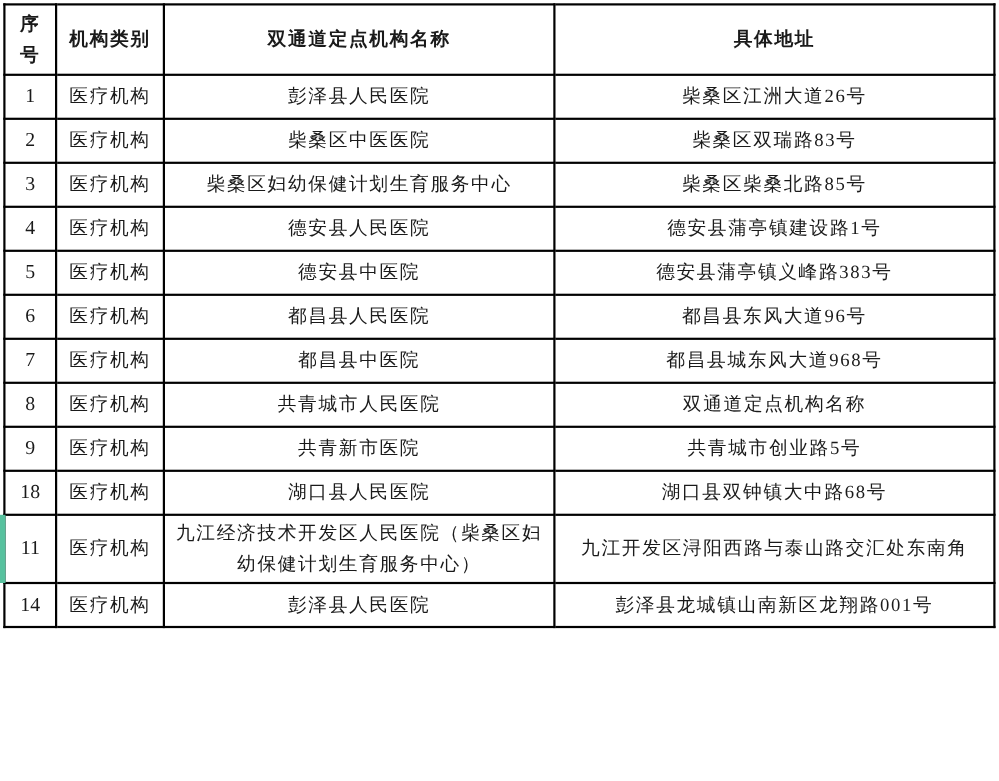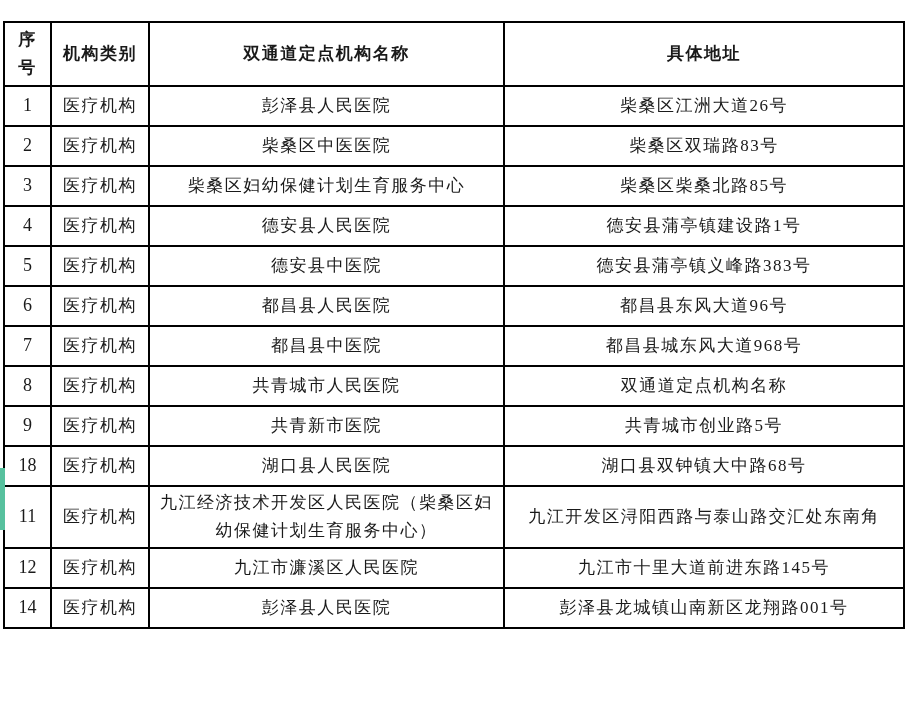--- a/index.html
+++ b/index.html
@@ -19,21 +19,21 @@
     overflow: hidden;
     position: relative;
     background: var(--bg);
     font-family: "Liberation Serif", "DejaVu Serif", serif;
     color: var(--text);
   }
   table.institution-table {
     border-collapse: collapse;
     table-layout: fixed;
     width: 900px;
-    margin: 21px 0 0 3px;
+    margin: 3px 0 0 3px;
     background: var(--bg);
   }
   col.col-index    { width: 47px; }
   col.col-category { width: 98px; }
   col.col-name     { width: 355px; }
   col.col-address  { width: 400px; }
   th, td {
     border: 2px solid var(--border);
     text-align: center;
     vertical-align: middle;
@@ -142,26 +142,20 @@
         <td class="cell-name">湖口县人民医院</td>
         <td class="cell-address">湖口县双钟镇大中路68号</td>
       </tr>
       <tr class="highlighted">
         <td class="cell-index">11</td>
         <td class="cell-category">医疗机构</td>
         <td class="cell-name">九江经济技术开发区人民医院（柴桑区妇幼保健计划生育服务中心）</td>
         <td class="cell-address">九江开发区浔阳西路与泰山路交汇处东南角</td>
       </tr>
       <tr>
-        <td class="cell-index">12</td>
-        <td class="cell-category">医疗机构</td>
-        <td class="cell-name">九江市濂溪区人民医院</td>
-        <td class="cell-address">九江市十里大道前进东路145号</td>
-      </tr>
-      <tr>
         <td class="cell-index">14</td>
         <td class="cell-category">医疗机构</td>
         <td class="cell-name">彭泽县人民医院</td>
         <td class="cell-address">彭泽县龙城镇山南新区龙翔路001号</td>
       </tr>
     </tbody>
 </table>
 
 <div class="accent-bar" style="top: 468px; height: 62.0938px;"></div>
 

